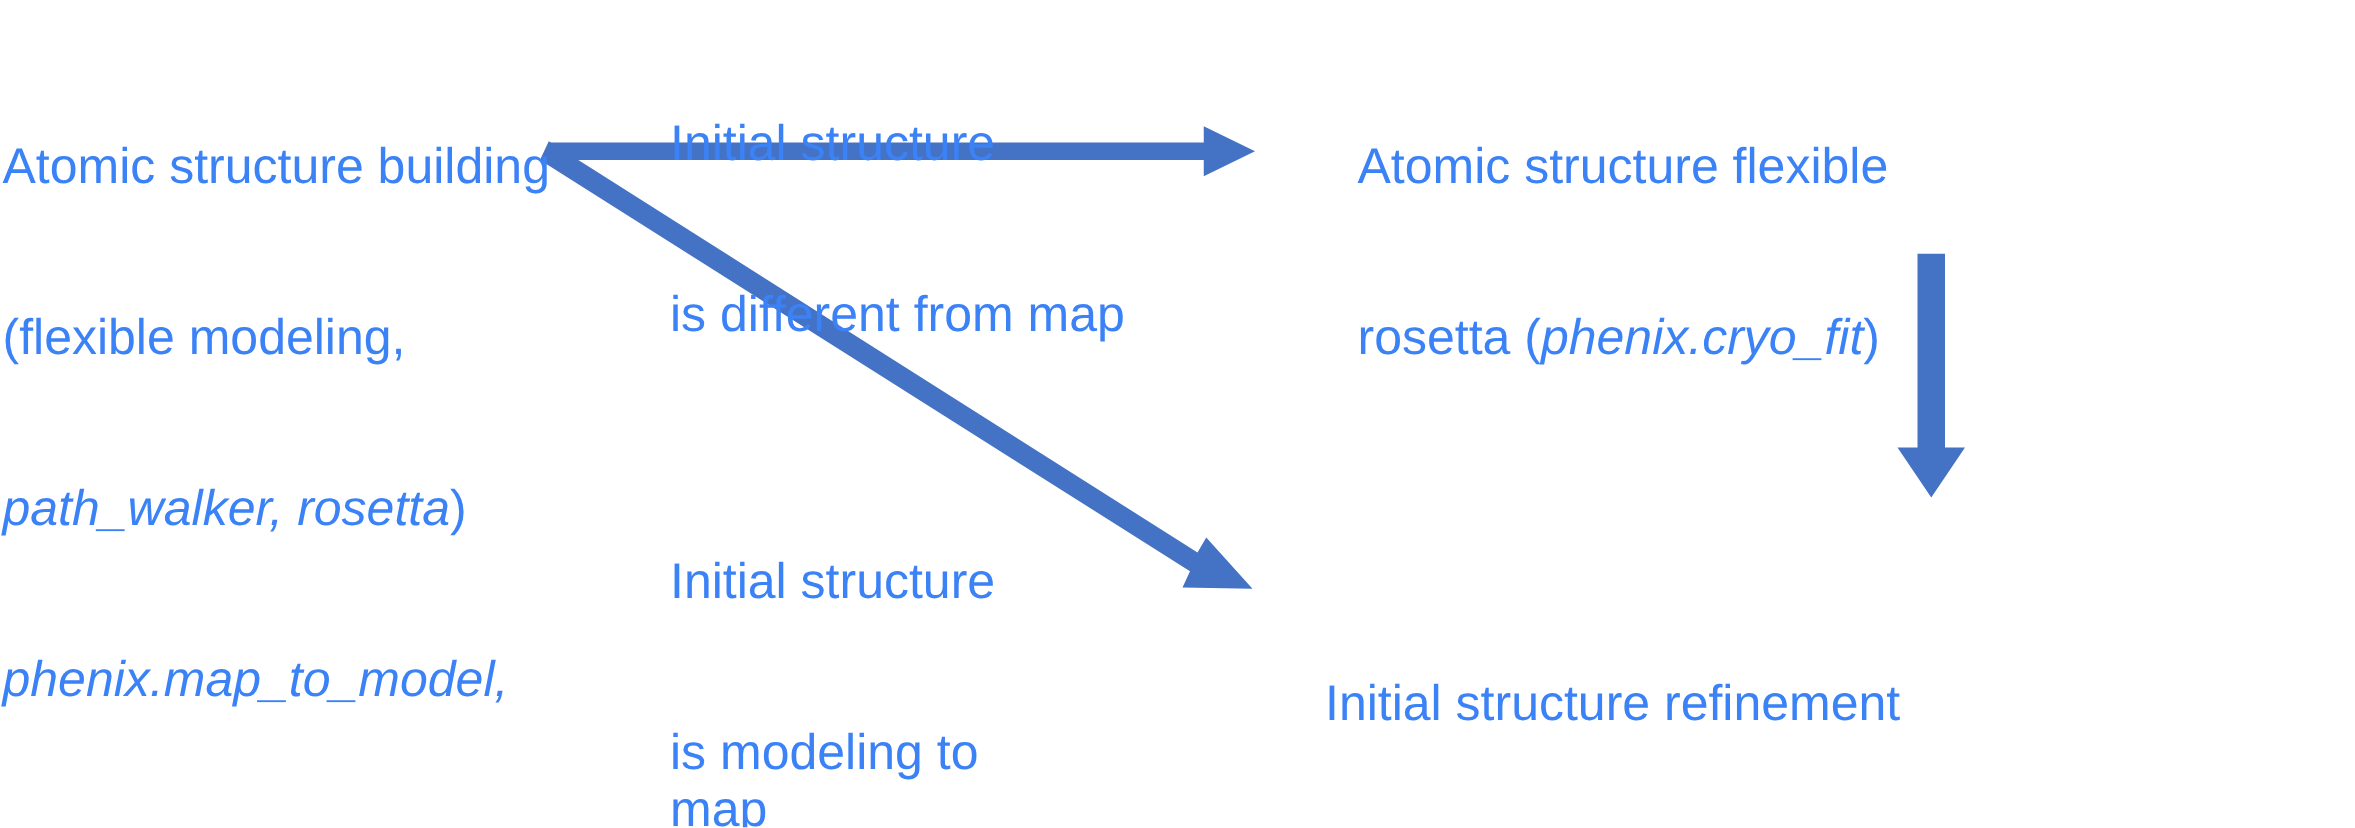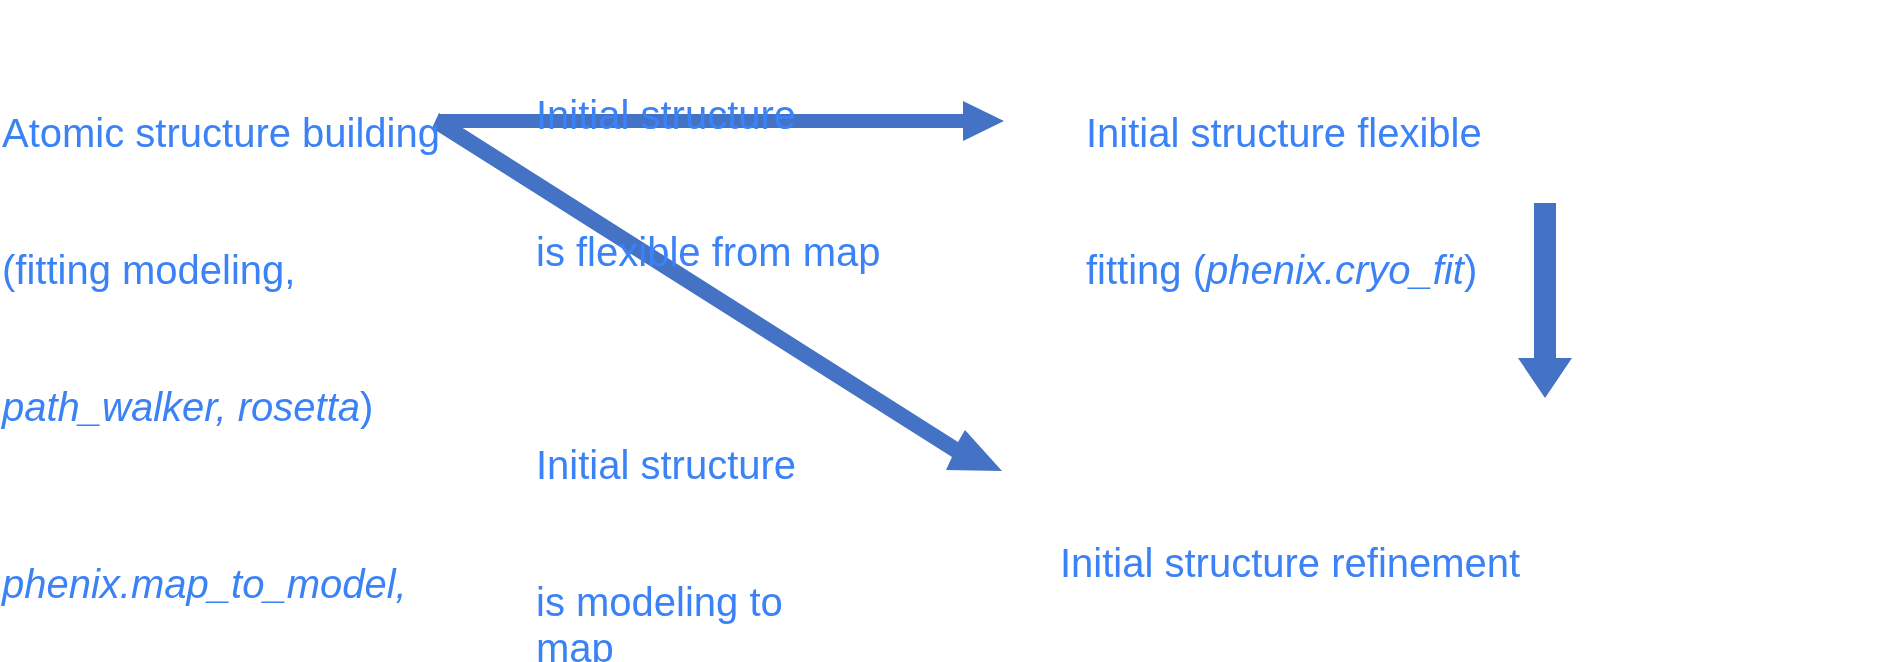--- a/index.html
+++ b/index.html
@@ -18,21 +18,21 @@
   }
   .textblock {
     position: absolute;
     text-align: left;
     line-height: 1.14;
     font-size: 40px;
     color: #3b82f6;
     white-space: pre-wrap;
   }
   .textblock .ln { display: block; }
-  .it { font-style: italic; margin-top: 40px; }
+  .it { font-style: italic; }
 
   
   #node-building   { left: 2px;    top: 20px;  width: 460px; }
   #node-flexfit    { left: 1086px; top: 20px;  width: 470px; }
   #node-refinement { left: 1060px; top: 450px; width: 824px; }
 
   
   #label-different { left: 536px; top: 2px;   width: 392px; }
   #label-similar   { left: 536px; top: 352px; width: 320px; }
 
@@ -59,38 +59,38 @@
       <path d="M 439 113 L 958 442 L 965 430 L 1002 471 L 946 470 L 952 457 L 432 128 Z" fill="#4472C4"></path>
     </g>
 
     <g>
       <path d="M 1534 203 L 1556 203 L 1556 358 L 1572 358 L 1545 398 L 1518 358 L 1534 358 Z" fill="#4472C4"></path>
     </g>
   </svg>
 
   <div class="textblock" id="node-building">
     <span class="ln">Atomic structure building</span>
-    <span class="ln">(fitting modeling,</span>
+    <span class="ln">(flexible modeling,</span>
     <span class="ln"><span class="it">path_walker, rosetta</span><span>)</span></span>
     <span class="ln it">phenix.map_to_model,</span>
   </div>
 
   <div class="textblock" id="label-different">
     <span class="ln">Initial structure</span>
-    <span class="ln">is flexible from map</span>
+    <span class="ln">is different from map</span>
   </div>
 
   <div class="textblock" id="label-similar">
     <span class="ln">Initial structure</span>
     <span class="ln">is modeling to map</span>
   </div>
 
   <div class="textblock" id="node-flexfit">
-    <span class="ln">Initial structure flexible</span>
-    <span class="ln"><span>fitting (</span><span class="it">phenix.cryo_fit</span><span>)</span></span>
+    <span class="ln">Atomic structure flexible</span>
+    <span class="ln"><span>rosetta (</span><span class="it">phenix.cryo_fit</span><span>)</span></span>
   </div>
 
   <div class="textblock" id="node-refinement">
     <span class="ln">Initial structure refinement</span>
     
   </div>
 
 </div>
 
 </body></html>

